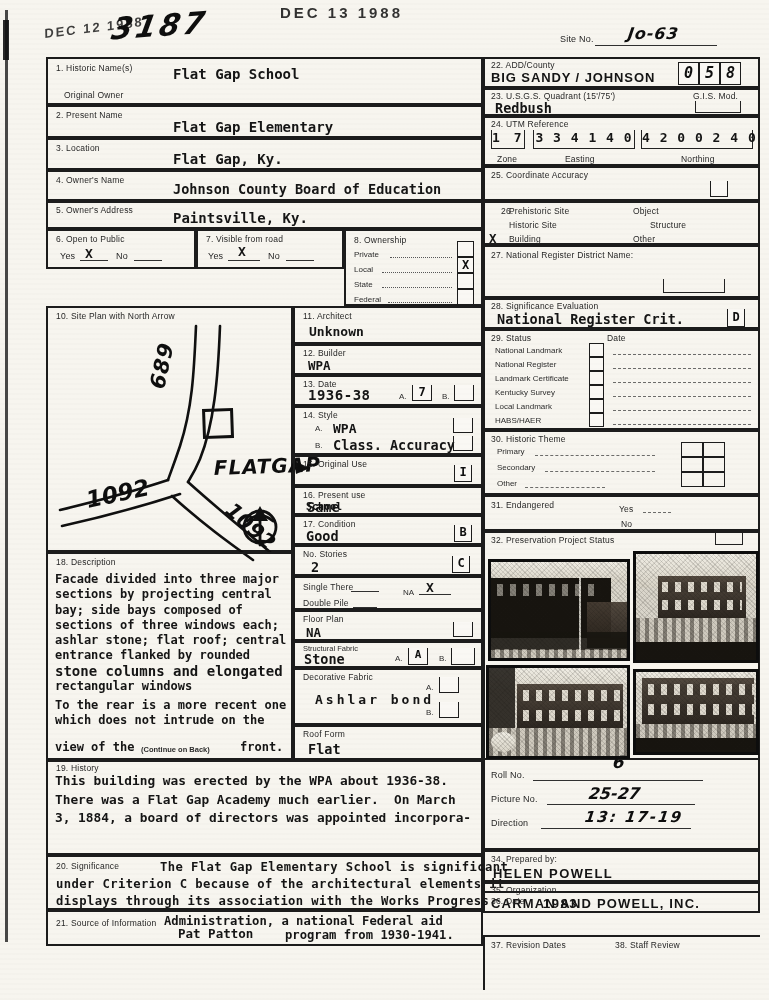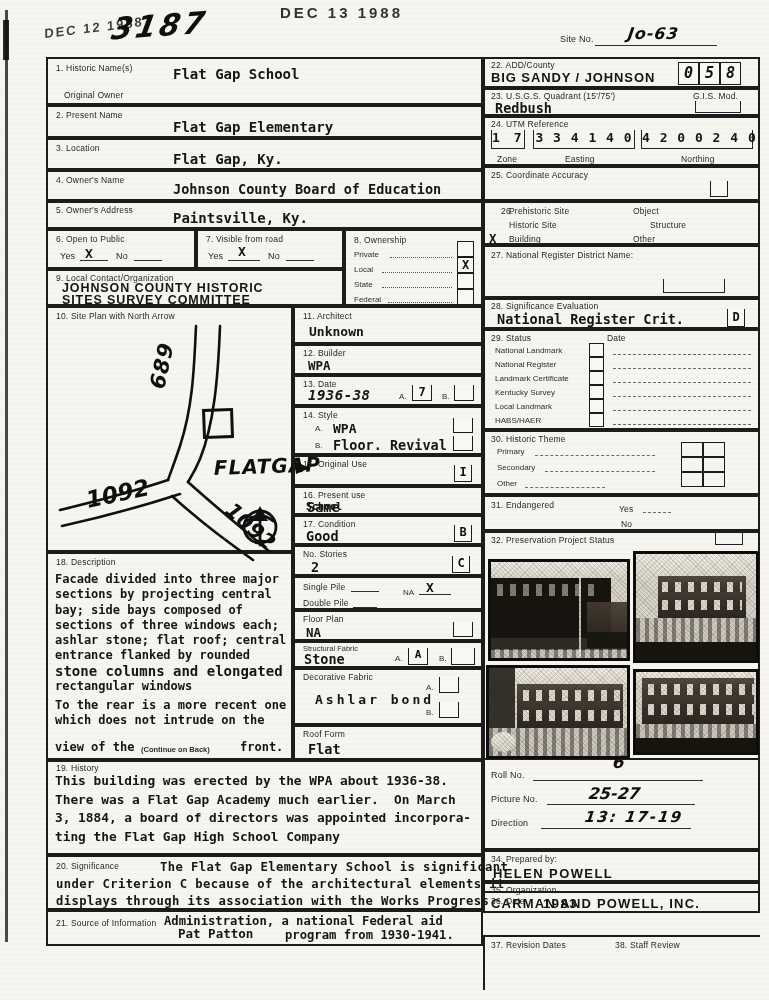--- a/index.html
+++ b/index.html
@@ -93,25 +93,20 @@
     <span class="lbl2" style="left:8px;top:64px;">Federal</span>
     <span class="dots" style="left:44px;top:26px;width:62px;"></span>
     <span class="dots" style="left:36px;top:41px;width:70px;"></span>
     <span class="dots" style="left:36px;top:56px;width:70px;"></span>
     <span class="dots" style="left:42px;top:71px;width:64px;"></span>
     <span class="cb" style="left:111px;top:10px;width:17px;height:16px;font-size:11px;"></span>
     <span class="cb" style="left:111px;top:26px;width:17px;height:16px;font-size:12px;line-height:14px;">X</span>
     <span class="cb" style="left:111px;top:42px;width:17px;height:16px;font-size:11px;"></span>
     <span class="cb" style="left:111px;top:58px;width:17px;height:16px;font-size:11px;"></span>
   </div>
-  <div class="box" style="left:46px;top:269px;width:298px;height:37px;">
-    <span class="lbl" style="left:8px;top:2px;">9. Local Contact/Organization</span>
-    <span class="bsans" style="left:14px;top:10px;font-size:12.5px;">JOHNSON COUNTY HISTORIC</span>
-    <span class="bsans" style="left:14px;top:22px;font-size:12.5px;">SITES SURVEY COMMITTEE</span>
-  </div>
 
   <div class="box" style="left:46px;top:306px;width:247px;height:246px;">
     <span class="lbl" style="left:8px;top:3px;">10. Site Plan with North Arrow</span>
     <svg viewBox="0 0 243 226" style="position:absolute;left:0;top:16px;width:243px;height:226px;overflow:visible;">
       <g fill="none" stroke="#101010" stroke-width="2.6" stroke-linecap="round">
         <path d="M148,2 C146,50 144,85 132,122 C126,140 122,150 120,156"></path>
         <path d="M172,2 C170,55 166,100 152,135 C147,147 143,153 140,158"></path>
         <path d="M120,156 C90,166 45,178 12,186"></path>
         <path d="M132,170 C95,182 50,194 14,202"></path>
         <path d="M140,158 C170,185 195,205 222,228"></path>
@@ -150,21 +145,20 @@
     <span class="lbl2" style="left:93px;top:191px;font-size:7.5px;font-weight:bold;">(Continue on Back)</span>
     <span class="mono" style="left:192px;top:186px;font-size:12px;">front.</span>
   </div>
 
   <div class="box" style="left:46px;top:760px;width:437px;height:95px;">
     <span class="lbl" style="left:8px;top:1px;">19. History</span>
     <div style="position:absolute;left:7px;top:10px;">
       <div class="mono" style="position:static;font-size:12.8px;line-height:18.5px;">This building was erected by the WPA about 1936-38.</div>
       <div class="mono" style="position:static;font-size:12.8px;line-height:18.5px;">There was a Flat Gap Academy much earlier.  On March</div>
       <div class="mono" style="position:static;font-size:12.8px;line-height:18.5px;">3, 1884, a board of directors was appointed incorpora-</div>
-      <div class="mono" style="position:static;font-size:12.8px;line-height:18.5px;">ting the Flat Gap High School Company</div>
     </div>
   </div>
 
   <div class="box" style="left:46px;top:855px;width:437px;height:55px;">
     <span class="lbl" style="left:8px;top:4px;">20. Significance</span>
     <span class="mono" style="left:112px;top:3px;font-size:12.2px;letter-spacing:.4px;">The Flat Gap Elementary School is significant</span>
     <span class="mono" style="left:8px;top:20px;font-size:12.2px;letter-spacing:.4px;">under Criterion C because of the architectural elements it</span>
     <span class="mono" style="left:8px;top:37px;font-size:12.2px;letter-spacing:.4px;">displays through its association with the Works Progress</span>
   </div>
 
@@ -178,33 +172,33 @@
   <div class="box" style="left:293px;top:306px;width:190px;height:38px;">
     <span class="lbl" style="left:8px;top:3px;">11. Architect</span>
     <span class="mono" style="left:14px;top:16px;font-size:13px;">Unknown</span>
   </div>
   <div class="box" style="left:293px;top:344px;width:190px;height:31px;">
     <span class="lbl" style="left:8px;top:2px;">12. Builder</span>
     <span class="mono" style="left:13px;top:12px;font-size:12.5px;">WPA</span>
   </div>
   <div class="box" style="left:293px;top:375px;width:190px;height:31px;">
     <span class="lbl" style="left:8px;top:2px;">13. Date</span>
-    <span class="mono" style="left:13px;top:10px;font-size:14px;letter-spacing:.5px;font-style:italic;">1936-38</span>
+    <span class="mono" style="left:13px;top:10px;font-size:14px;letter-spacing:.5px;">1936-38</span>
     <span class="lbl2" style="left:104px;top:15px;">A.</span>
     <span class="cb" style="left:117px;top:8px;width:20px;height:16px;font-size:12px;border-top:none;">7</span>
     <span class="lbl2" style="left:147px;top:15px;">B.</span>
     <span class="cb" style="left:159px;top:8px;width:20px;height:16px;border-top:none;"></span>
   </div>
   <div class="box" style="left:293px;top:406px;width:190px;height:49px;">
     <span class="lbl" style="left:8px;top:2px;">14. Style</span>
     <span class="lbl2" style="left:20px;top:16px;">A.</span>
     <span class="mono" style="left:38px;top:13px;font-size:13px;">WPA</span>
     <span class="cb" style="left:158px;top:10px;width:20px;height:15px;border-top:none;"></span>
     <span class="lbl2" style="left:20px;top:33px;">B.</span>
-    <span class="mono" style="left:38px;top:29px;font-size:13.5px;">Floor. Revival</span>
+    <span class="mono" style="left:38px;top:29px;font-size:13.5px;">Class. Accuracy</span>
     <span class="cb" style="left:158px;top:28px;width:20px;height:15px;border-top:none;"></span>
   </div>
   <div class="box" style="left:293px;top:455px;width:190px;height:31px;">
     <span class="lbl" style="left:8px;top:2px;">15. Original Use</span>
     <span class="mono" style="left:11px;top:12px;font-size:10px;margin-top:32px;">School</span>
     <span class="cb" style="left:159px;top:8px;width:18px;height:17px;font-size:12px;border-top:none;">I</span>
   </div>
   <div class="box" style="left:293px;top:486px;width:190px;height:29px;">
     <span class="lbl" style="left:8px;top:2px;">16. Present use</span>
     <span class="mono" style="left:12px;top:11px;font-size:13.5px;">Same</span>
@@ -213,21 +207,21 @@
     <span class="lbl" style="left:8px;top:2px;">17. Condition</span>
     <span class="mono" style="left:11px;top:11px;font-size:13.5px;">Good</span>
     <span class="cb" style="left:159px;top:8px;width:18px;height:17px;font-size:12px;border-top:none;">B</span>
   </div>
   <div class="box" style="left:293px;top:545px;width:190px;height:31px;">
     <span class="lbl" style="left:8px;top:2px;">No. Stories</span>
     <span class="mono" style="left:16px;top:12px;font-size:13.5px;">2</span>
     <span class="cb" style="left:157px;top:9px;width:18px;height:17px;font-size:12px;border-top:none;">C</span>
   </div>
   <div class="box" style="left:293px;top:576px;width:190px;height:34px;">
-    <span class="lbl" style="left:8px;top:4px;">Single Pile</span>
+    <span class="lbl" style="left:8px;top:4px;">Single There</span>
     <span class="uline" style="left:56px;top:13px;width:28px;"></span>
     <span class="lbl2" style="left:108px;top:10px;">NA</span>
     <span class="mono" style="left:131px;top:2px;font-size:13px;">X</span>
     <span class="uline" style="left:124px;top:16px;width:32px;"></span>
     <span class="lbl" style="left:8px;top:20px;">Double Pile</span>
     <span class="uline" style="left:58px;top:29px;width:24px;"></span>
   </div>
   <div class="box" style="left:293px;top:610px;width:190px;height:31px;">
     <span class="lbl" style="left:8px;top:2px;">Floor Plan</span>
     <span class="mono" style="left:11px;top:13px;font-size:12.5px;">NA</span>

